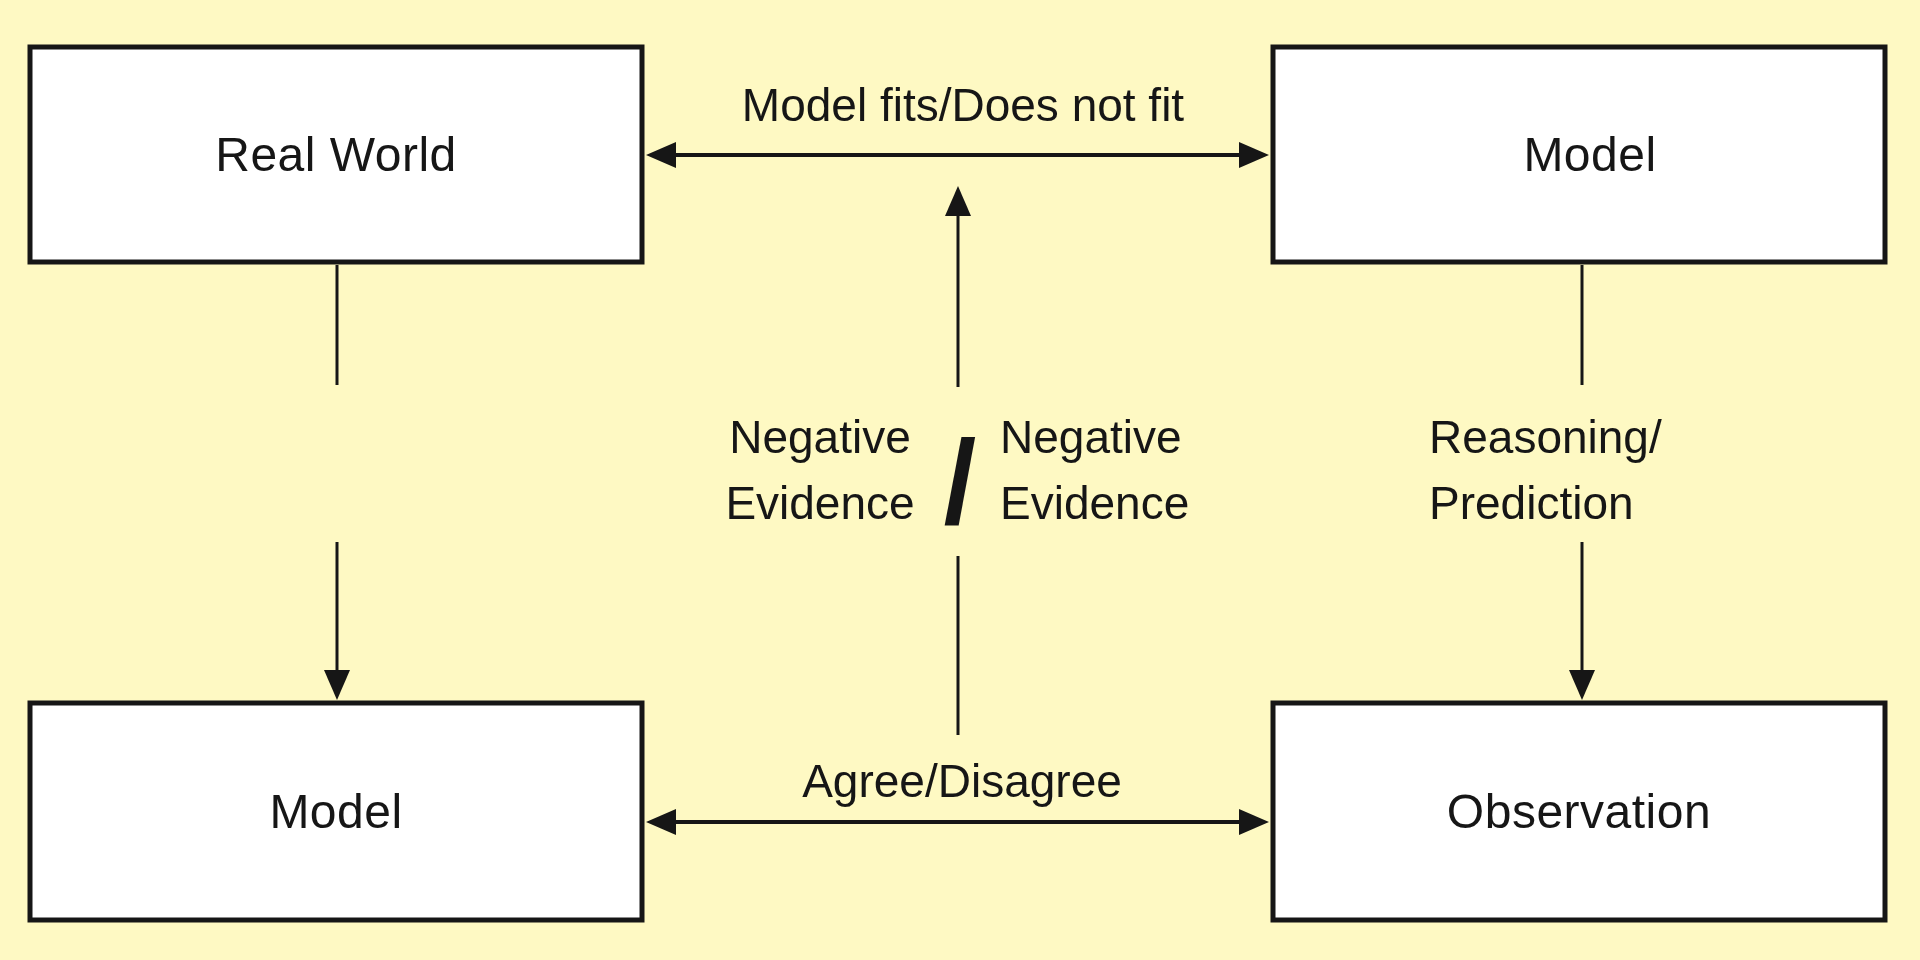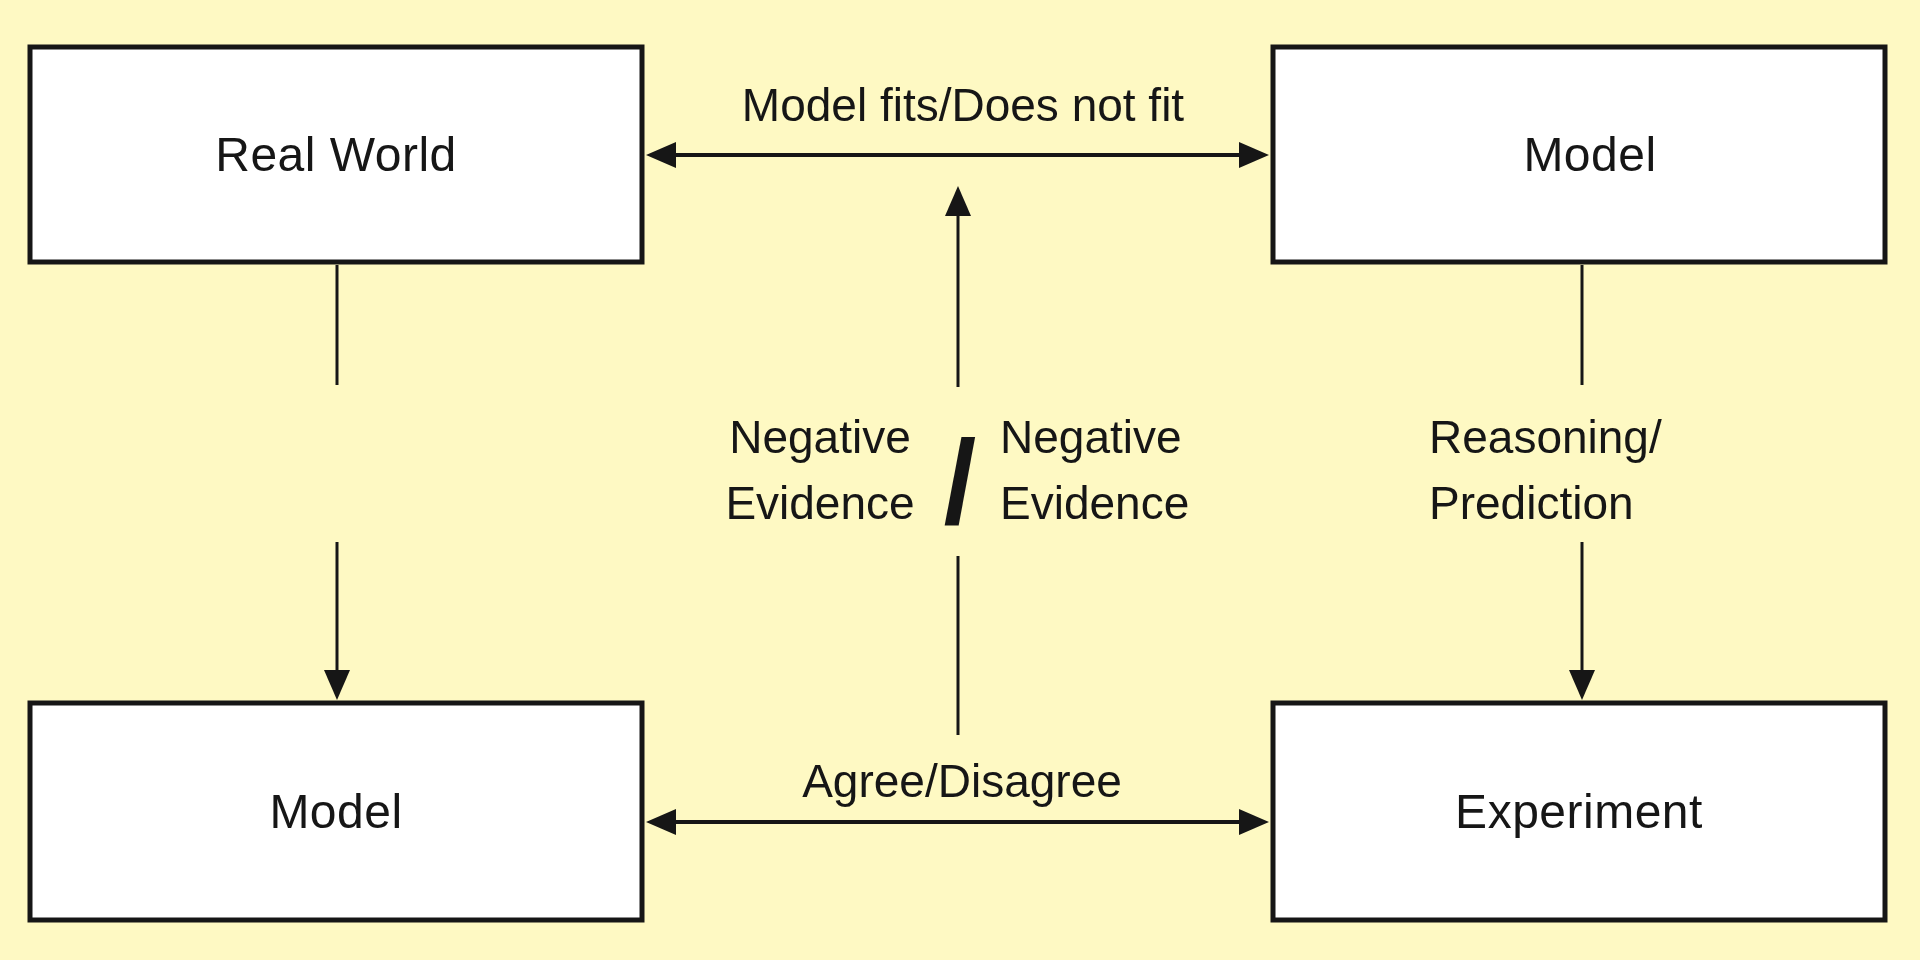--- a/index.html
+++ b/index.html
@@ -65,21 +65,21 @@
     <g>
       <polygon points="958,186 945,216 971,216" fill="#161616"></polygon>
       <line x1="958" y1="212" x2="958" y2="387" stroke="#161616" stroke-width="3"></line>
       <line x1="958" y1="556" x2="958" y2="735" stroke="#161616" stroke-width="3"></line>
     </g>
   </svg>
 
   <div class="label box-label" style="left:30px; top:47px; width:612px; height:215px;">Real World</div>
   <div class="label box-label" style="left:1284px; top:47px; width:612px; height:215px;">Model</div>
   <div class="label box-label" style="left:30px; top:703px; width:612px; height:217px;">Model</div>
-  <div class="label box-label" style="left:1273px; top:703px; width:612px; height:217px;">Experiment</div>
+  <div class="label box-label" style="left:1273px; top:703px; width:612px; height:217px;">Observation</div>
 
   <div class="label edge-label center-label" style="left:613px; top:74px; width:700px;">Model fits/Does not fit</div>
 
 
   <div class="label two-line center-label" style="left:700px; top:404px; width:240px;">
     <div>Negative</div>
     <div>Evidence</div>
   </div>
   <div class="label slash" style="left:905px; top:410px; width:110px; height:145px;">/</div>
   <div class="label two-line" style="left:1000px; top:404px;">

